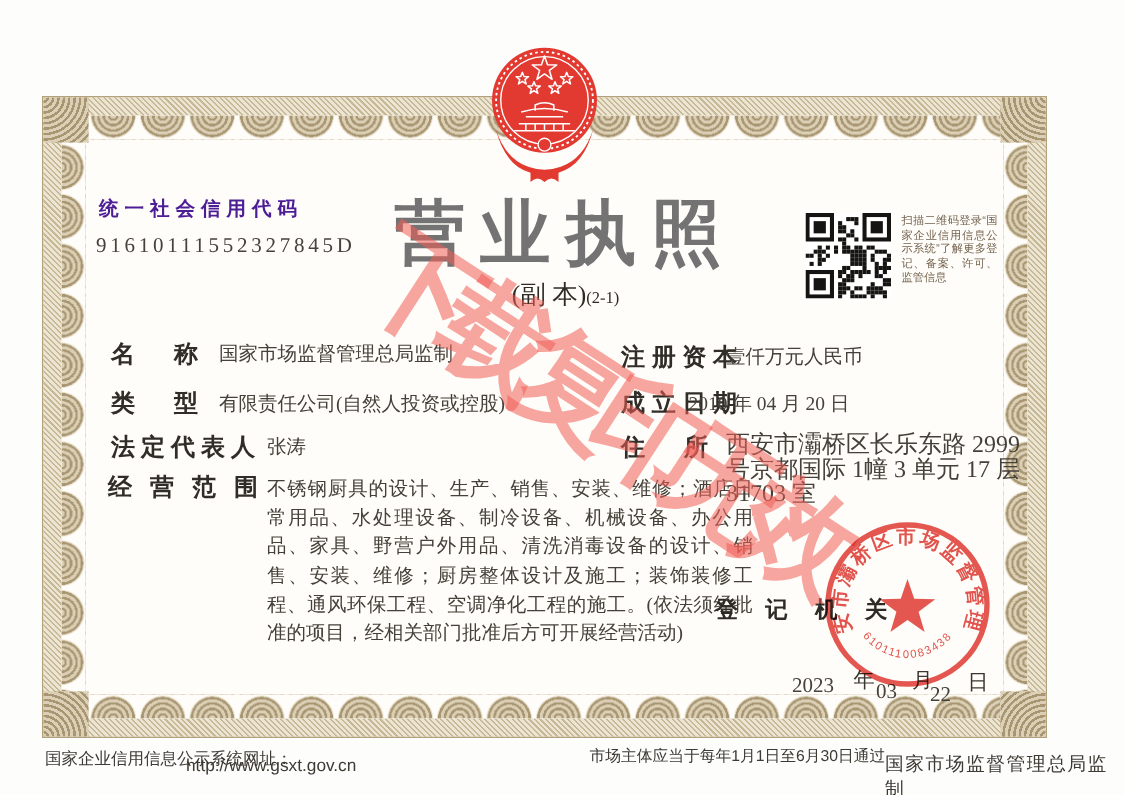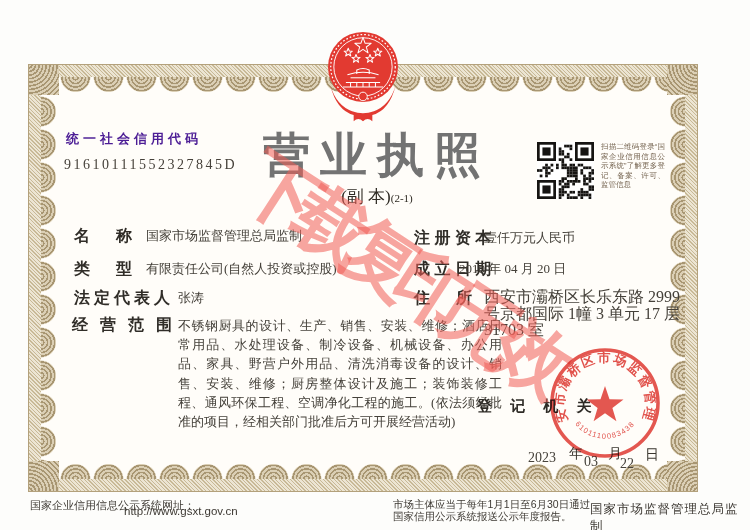--- a/index.html
+++ b/index.html
@@ -330,15 +330,14 @@
   </text>
   <text font-size="7.5" fill="#dd3b35" letter-spacing="1.2" font-family="Liberation Sans, sans-serif">
     <textPath href="#numArc" startOffset="50%" text-anchor="middle">6101110083438</textPath>
   </text>
 </svg>
 
 <div class="abs foot foot-left-label">国家企业信用信息公示系统网址：</div>
 <div class="abs foot foot-left-url">http://www.gsxt.gov.cn</div>
 <div class="abs foot foot-mid">
   <div>市场主体应当于每年1月1日至6月30日通过</div>
-  <div>国家信用公示系统报送公示年度报告。</div>
 </div>
 <div class="abs foot foot-right">国家市场监督管理总局监制</div>
 
 </body></html>

